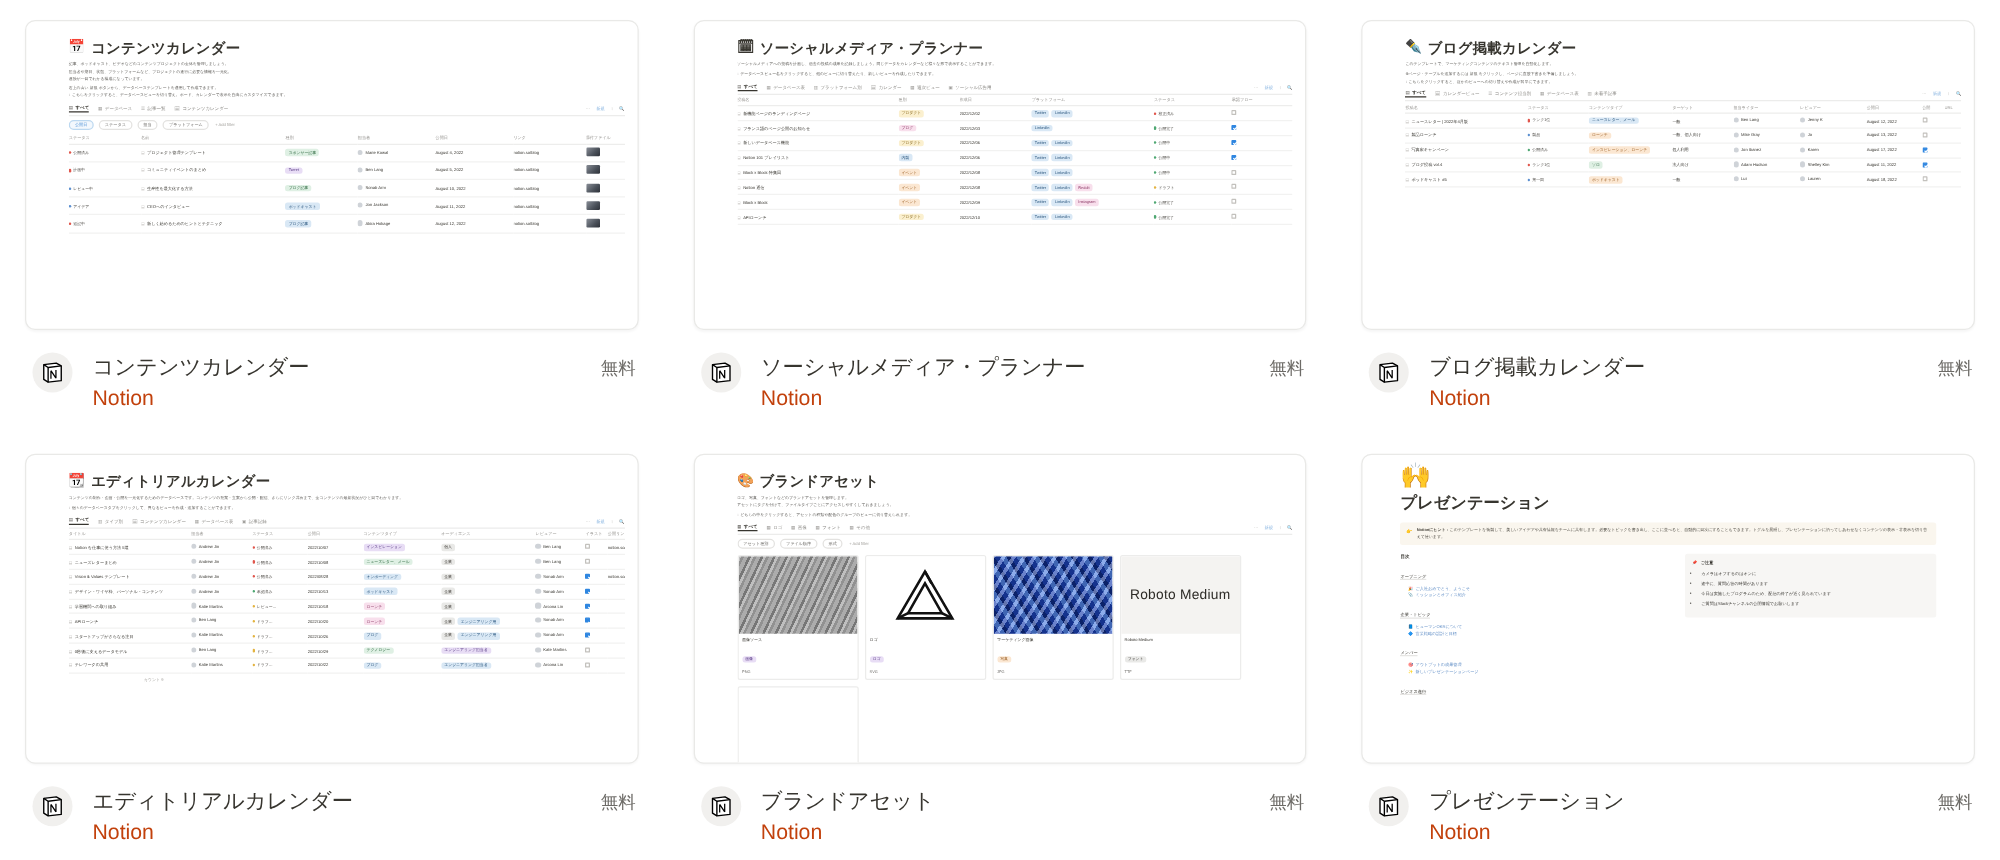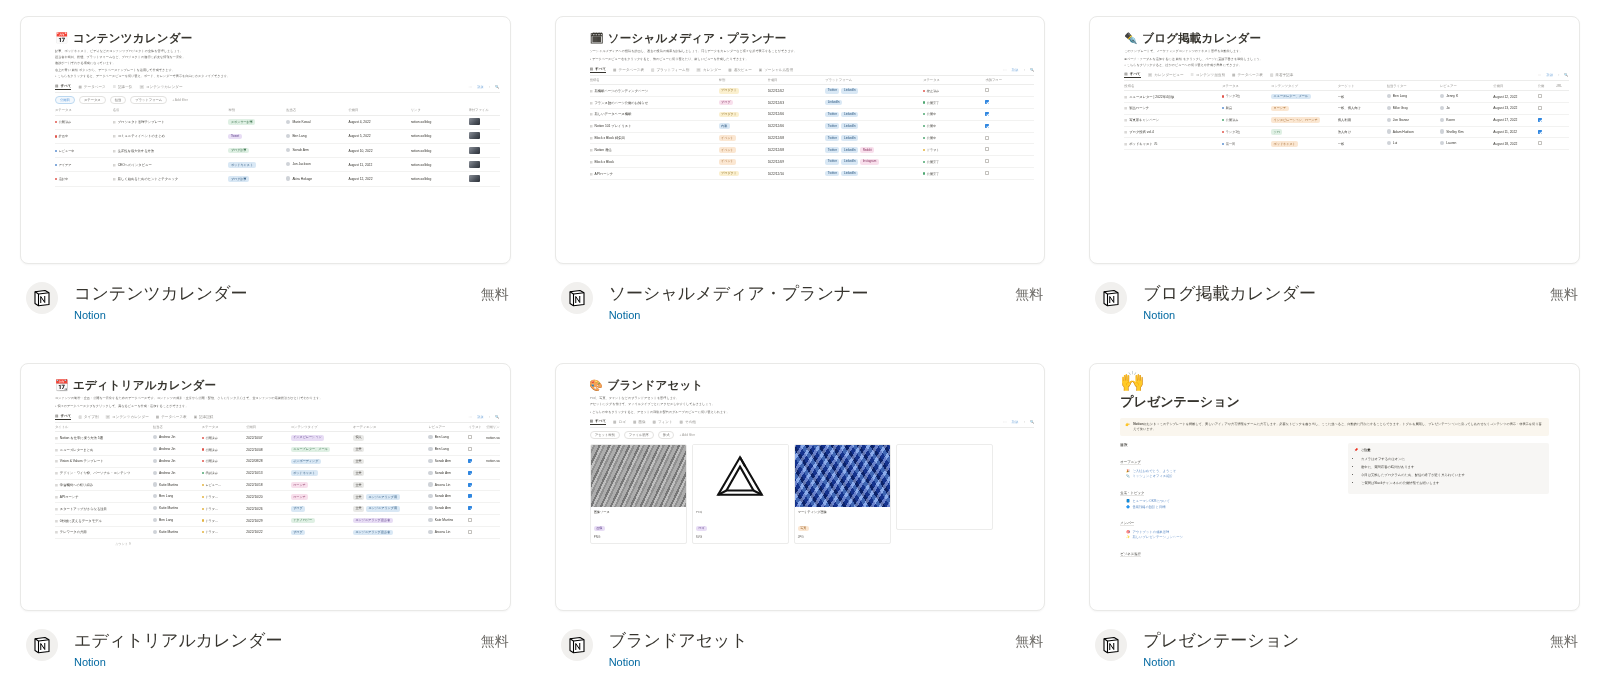--- a/index.html
+++ b/index.html
@@ -171,21 +171,21 @@
     width: 32px; height: 32px; border-radius: 50%;
     background: #f1f0ee; flex: none;
     display: flex; align-items: center; justify-content: center; margin-right: 16px;
   }
   .logo svg { width: 20px; height: 20px; display: block; }
   .cap-text { flex: 1; min-width: 0; padding-top: 1px; }
   .cap-title {
     font-size: 17px; color: #37352f; line-height: 1.3;
     white-space: nowrap; overflow: hidden; text-overflow: ellipsis;
   }
-  .cap-author { font-size: 11px; color: #0369a1; margin-top: 4px; }
+  .cap-author { font-size: 17px; color: #c2410c; margin-top: 4px; }
   .cap-price { font-size: 14px; color: #6d6b67; padding-top: 4px; white-space: nowrap; margin-left: 12px; }
 </style>
 </head>
 <body>
 
 <div class="gallery">
 
   <div class="card">
     <div class="preview">
       <div class="preview-inner">
@@ -1037,20 +1037,28 @@
               <span class="tag t-purple">ロゴ</span>
               <span class="ty">SVG</span>
             </div>
           </div>
           <div class="gal-card">
             <div class="gal-img img-blue"></div>
             <div class="gal-meta">
               <span class="nm">マーケティング画像</span>
               <span class="tag t-orange">写真</span>
               <span class="ty">JPG</span>
+            </div>
+          </div>
+          <div class="gal-card">
+            <div class="gal-img img-font">Roboto Medium</div>
+            <div class="gal-meta">
+              <span class="nm">Roboto Medium</span>
+              <span class="tag t-gray">フォント</span>
+              <span class="ty">TTF</span>
             </div>
           </div>
           <div class="gal-card empty"></div>
         </div>
 
       </div>
     </div>
     <div class="caption">
       <div class="logo">
         <svg viewBox="0 0 40 40" xmlns="http://www.w3.org/2000/svg">

